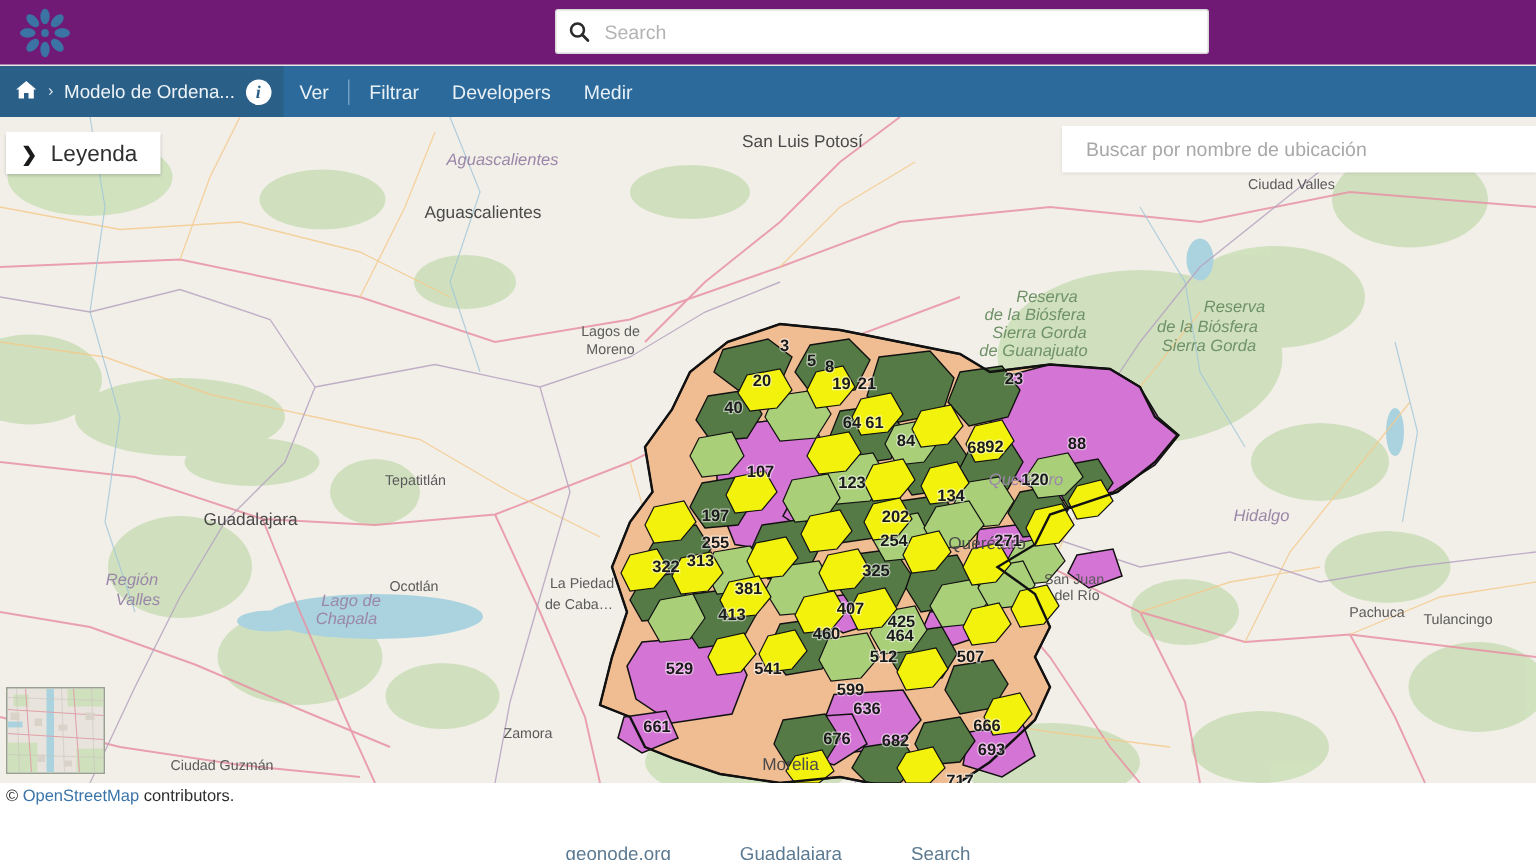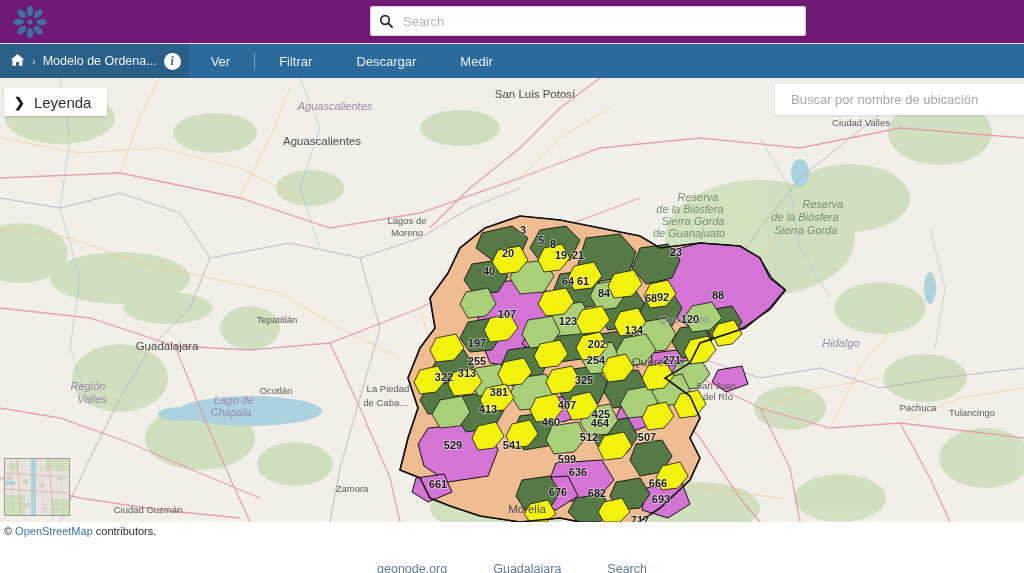--- a/index.html
+++ b/index.html
@@ -69,21 +69,21 @@
   #info-badge {
     width: 17px; height: 17px; border-radius: 50%;
     background: #ffffff; color: #2a5f88;
     font-size: 12px; font-weight: bold; font-style: italic;
     display: flex; align-items: center; justify-content: center;
     font-family: "Liberation Serif", serif;
     flex: 0 0 auto;
   }
   .menu-item {
     color: #e9f1f7; font-size: 13px;
-    padding: 0 22px; height: 34px;
+    padding: 0 11px; height: 34px;
     display: flex; align-items: center;
     cursor: pointer; white-space: nowrap;
   }
   .menu-sep {
     width: 1px; height: 17px; background: #6f9fc1; margin: 0 2px;
   }
 
   
   #map {
     position: absolute; left: 0; top: 78px;
@@ -103,21 +103,21 @@
     box-shadow: 0 1px 2px rgba(0,0,0,.18);
     cursor: pointer;
     z-index: 20;
   }
   #legend-btn .chev { font-size: 13px; font-weight: bold; color: #1a1a1a; }
   #legend-btn .lbl { font-size: 15px; color: #2e2e2e; }
 
   
   #loc-search {
     position: absolute; right: 0; top: 6px;
-    width: 249px; height: 31px;
+    width: 316px; height: 31px;
     background: #ffffff;
     display: flex; align-items: center;
     padding-left: 14px;
     z-index: 20;
     box-shadow: 0 1px 2px rgba(0,0,0,.10);
   }
   #loc-search input {
     border: 0; outline: none; width: 100%;
     font-family: "Liberation Sans", sans-serif;
     font-size: 13px; color: #444; background: transparent;
@@ -210,21 +210,21 @@
       </svg>
     </span>
     <span class="chev">›</span>
     <span id="bc-title">Modelo de Ordena...</span>
     <span id="info-badge">i</span>
   </div>
 
   <div class="menu-item">Ver</div>
   <div class="menu-sep"></div>
   <div class="menu-item">Filtrar</div>
-  <div class="menu-item">Descargar</div>
+  <div class="menu-item">Developers</div>
   <div class="menu-item">Medir</div>
 </div>
 
 <div id="map">
 
   <svg id="map-svg" width="1024" height="444" viewBox="0 0 1024 444">
     <defs>
       <clipPath id="mapclip">
           <rect x="0" y="0" width="1024" height="444"></rect>
         </clipPath>

